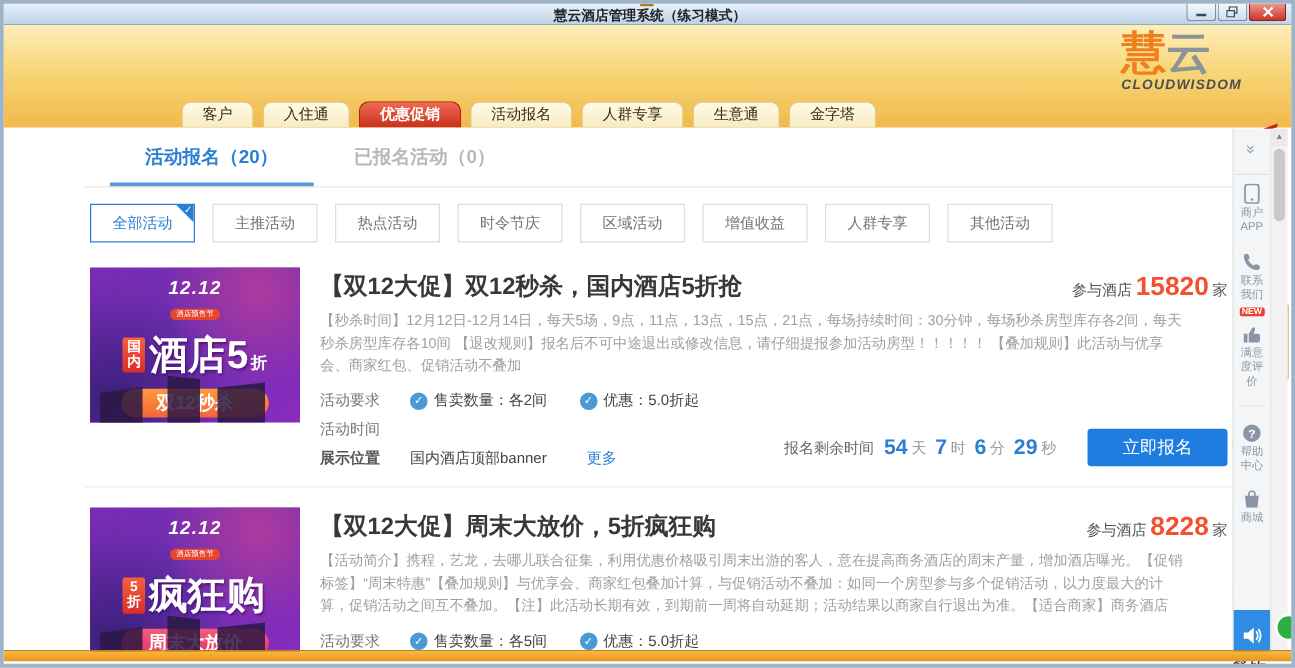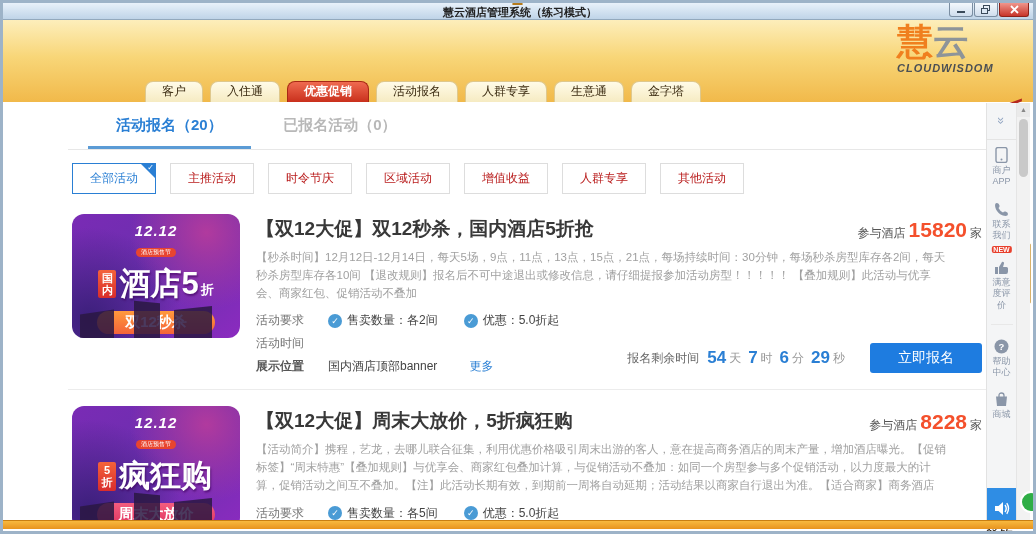--- a/index.html
+++ b/index.html
@@ -48,33 +48,33 @@
   .tab.active { background:linear-gradient(#ef6a50,#c9301c); color:#fff; border-color:#a82814; font-weight:bold; }
 
   
   .content { position:absolute; top:100px; left:3px; right:47px; bottom:3px;
              background:#fff; overflow:hidden; padding-left:62px; }
   .subtabs { padding:13px 0 0 20px; border-bottom:1px solid #e7e7e7; }
   .subtab { display:inline-block; font-size:15px; font-weight:bold; color:#b8b8b8;
             padding:0 28px 11px; cursor:pointer; }
   .subtab.active { color:#2a7fd4; border-bottom:3px solid #5b9bd5; }
   .filters { display:flex; gap:14px; margin:13px 0 4px 4px; }
-  .filter { position:relative; font-size:12px; color:#b91c1c; background:#fff;
+  .filter { position:relative; font-size:12px; color:#737373; background:#fff;
             border:1px solid #ddd; padding:6px 17px; cursor:pointer; }
   .filter.active { color:#2a7fd4; border-color:#2a7fd4; overflow:hidden; }
   .corner { position:absolute; top:0; right:0; width:0; height:0;
             border-left:14px solid transparent; border-top:14px solid #2a7fd4; }
   .corner-check { position:absolute; top:-1px; right:1px; font-size:8px; color:#fff; }
 
   
   .card { display:flex; padding:16px 4px 14px 4px; border-bottom:1px solid #ececec; }
   .thumb { position:relative; width:168px; height:124px; flex:none; overflow:hidden;
            background:radial-gradient(circle at 80% 15%, #b13a9e 0%, transparent 45%),
                       radial-gradient(circle at 10% 85%, #3b1f7a 0%, transparent 50%),
-                      linear-gradient(140deg,#7a2bb5 0%,#6a2fae 50%,#8b2bbf 100%);border-radius:12px; }
+                      linear-gradient(140deg,#7a2bb5 0%,#6a2fae 50%,#8b2bbf 100%); }
   .thumb-badge { text-align:center; margin-top:8px; color:#fff; }
   .thumb-badge-main { font-size:15px; font-weight:bold; font-style:italic; letter-spacing:1px; }
   .thumb-badge-sub { display:inline-block; font-size:6px; background:#e8452f; border-radius:5px; padding:0 5px; }
   .thumb-line { display:flex; align-items:center; justify-content:center; margin-top:5px; }
   .thumb-tag { background:linear-gradient(#f4633a,#d92c2c); color:#fff; font-size:11px; font-weight:bold;
                width:18px; line-height:1.1; padding:2px 3px; border-radius:2px; margin-right:3px; text-align:center; }
   .thumb-main { color:#fff; font-size:31px; font-weight:bold; text-shadow:1px 2px 2px rgba(60,0,90,.6); }
   .thumb-suffix { color:#fff; font-size:13px; font-weight:bold; align-self:flex-end; margin:0 0 6px 2px; }
   .thumb-ribbon { margin:6px auto 0; width:118px; text-align:center; color:#fff; font-size:15px; font-weight:bold;
                   border-radius:12px; padding:2px 0; }
@@ -252,20 +252,21 @@
   <div class="content">
 
     <div class="subtabs">
       <span class="subtab active">活动报名（20）</span>
       <span class="subtab">已报名活动（0）</span>
     </div>
 
     <div class="filters">
       <span class="filter active"><span>全部活动</span><span class="corner"></span><span class="corner-check">✓</span></span>
       <span class="filter">主推活动</span>
+      <span class="filter">热点活动</span>
       <span class="filter">时令节庆</span>
       <span class="filter">区域活动</span>
       <span class="filter">增值收益</span>
       <span class="filter">人群专享</span>
       <span class="filter">其他活动</span>
     </div>
 
     <div class="card">
       <div class="thumb">
         <div class="thumb-badge"><span class="thumb-badge-main">12.12</span><br>

